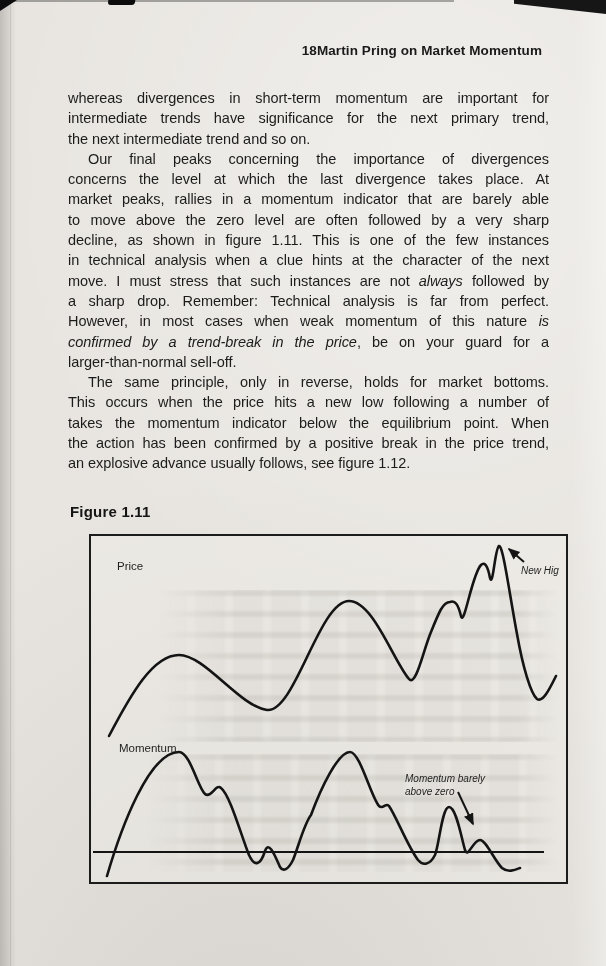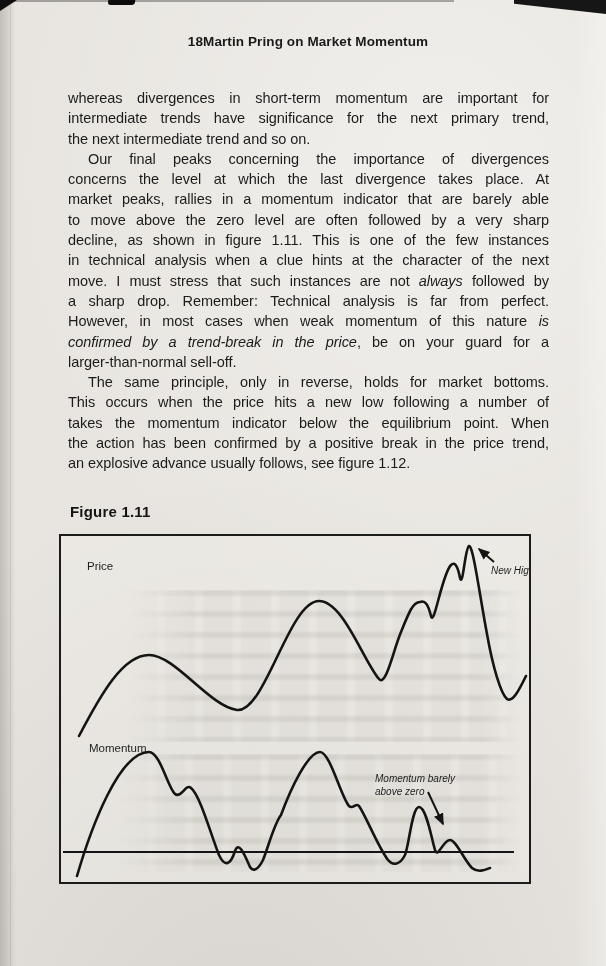--- a/index.html
+++ b/index.html
@@ -21,36 +21,36 @@
     border-radius:0 0 3px 3px;transform:skewX(-8deg);}
   .corner-tr{position:absolute;right:0;top:0;width:92px;height:14px;background:#161616;
     clip-path:polygon(0 0,100% 0,100% 100%,0 26%);}
   .top-edge{position:absolute;left:14px;top:0;width:440px;height:2px;background:rgba(30,28,26,.35);}
   .left-shade{position:absolute;left:0;top:0;bottom:0;width:16px;
     background:linear-gradient(90deg, rgba(55,50,45,.22), rgba(55,50,45,0));}
   .crease{position:absolute;left:10px;top:0;bottom:0;width:1px;background:rgba(40,36,32,.10);}
   .right-light{position:absolute;right:0;top:0;bottom:0;width:34px;
     background:linear-gradient(270deg, rgba(255,255,255,.30), rgba(255,255,255,0));}
 
-  .header{position:absolute;left:74px;right:64px;top:34px;display:flex;
-    justify-content:center;align-items:baseline;
+  .header{position:absolute;left:74px;right:64px;top:43px;display:flex;
+    justify-content:flex-end;align-items:baseline;
     font-size:13.5px;font-weight:bold;color:#1a1a1a;letter-spacing:.1px;}
 
   .body-text{position:absolute;left:68px;top:88px;width:481px;
     font-size:14.5px;line-height:20.3px;color:#1c1c1c;letter-spacing:-.05px;overflow:hidden;}
   .body-text .line{text-align:justify;text-align-last:justify;}
   .body-text .line.lastline{text-align-last:left;}
   .body-text .line.indent{text-indent:20px;}
   .body-text em{}
 
   .figure-label{position:absolute;left:70px;top:503px;
     font-size:15px;font-weight:bold;color:#151515;letter-spacing:.2px;}
 
-  .figure-box{position:absolute;left:59px;top:534px;width:468px;height:346px;
-    border:2px solid #1c1c1c;background:rgba(240,238,233,.45);}
+  .figure-box{position:absolute;left:89px;top:534px;width:468px;height:346px;
+    border:2px solid #1c1c1c;background:rgba(240,238,233,.45);padding-left:7px;}
   .figure-box svg{position:absolute;inset:0;}
 
   .ghost{position:absolute;pointer-events:none;opacity:.5;filter:blur(1.1px);
     background:
       repeating-linear-gradient(180deg, rgba(138,133,124,.30) 0 6.5px, rgba(138,133,124,0) 6.5px 21px),
       repeating-linear-gradient(90deg, rgba(138,133,124,.12) 0 30px, rgba(138,133,124,0) 30px 38px);
     -webkit-mask-image:linear-gradient(90deg, transparent 0, #000 18%, #000 90%, transparent 100%);
     mask-image:linear-gradient(90deg, transparent 0, #000 18%, #000 90%, transparent 100%);}
   .g1{top:54px;height:152px;left:66px;right:8px;}
   .g2{top:218px;height:118px;left:56px;right:8px;}

